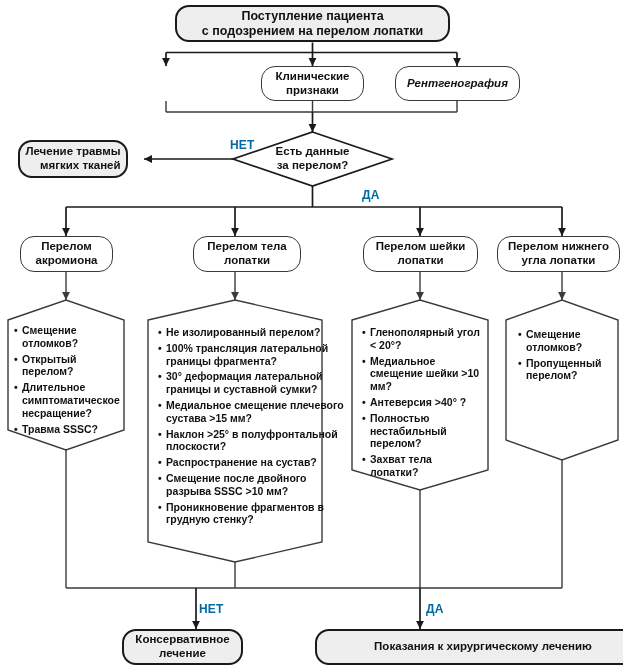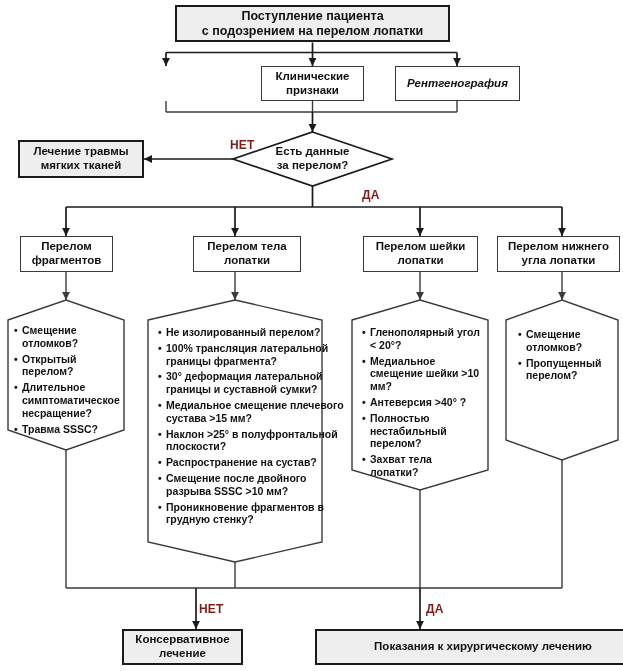--- a/index.html
+++ b/index.html
@@ -27,20 +27,21 @@
     position: absolute;
     box-sizing: border-box;
     display: flex;
     align-items: center;
     justify-content: center;
     text-align: center;
     font-weight: bold;
     color: #111111;
     line-height: 1.18;
     white-space: pre-line;
+    border-radius: 14px;
   }
   
   .box-shaded {
     background: #eeeeee;
     border: 2px solid #1a1a1a;
   }
   
   .box-plain {
     background: #ffffff;
     border: 1px solid #3a3a3a;
@@ -83,21 +84,21 @@
     content: "\2022";
     position: absolute;
     left: 0;
     top: 0;
   }
   
   .elabel {
     position: absolute;
     font-weight: bold;
     font-size: 12px;
-    color: #7f1d1d;
+    color: #0369a1;
     letter-spacing: 0.2px;
     padding-left: 44px;
   }
 </style>
 </head>
 <body>
 
 <div id="canvas">
 
   <svg class="layer" viewBox="0 0 623 671">
@@ -195,25 +196,25 @@
 
   <div class="node box-plain t12" style="left:395px; top:66px; width:125px; height:35px;font-style:italic;">Рентгенография</div>
 
   <div class="node t12" style="left:233px; top:132px; width:159px; height:54px; background:transparent; border:0;">Есть данные
 за перелом?</div>
 
   <div class="elabel" style="left:186px; top:138px;">НЕТ</div>
 
   <div class="elabel" style="left:318px; top:188px;">ДА</div>
 
-  <div class="node box-shaded t12" style="left:18px; top:140px; width:126px; height:38px;">Лечение травмы
+  <div class="node box-shaded t12" style="left:18px; top:140px; width:110px; height:38px;text-align:right;">Лечение травмы
 мягких тканей</div>
 
   <div class="node box-plain t12" style="left:20px; top:236px; width:93px; height:36px;">Перелом
-фрагментов</div>
+акромиона</div>
 
   <div class="node box-plain t12" style="left:193px; top:236px; width:108px; height:36px;">Перелом тела
 лопатки</div>
 
   <div class="node box-plain t12" style="left:363px; top:236px; width:115px; height:36px;">Перелом шейки
 лопатки</div>
 
   <div class="node box-plain t12" style="left:497px; top:236px; width:123px; height:36px;">Перелом нижнего
 угла лопатки</div>
 

